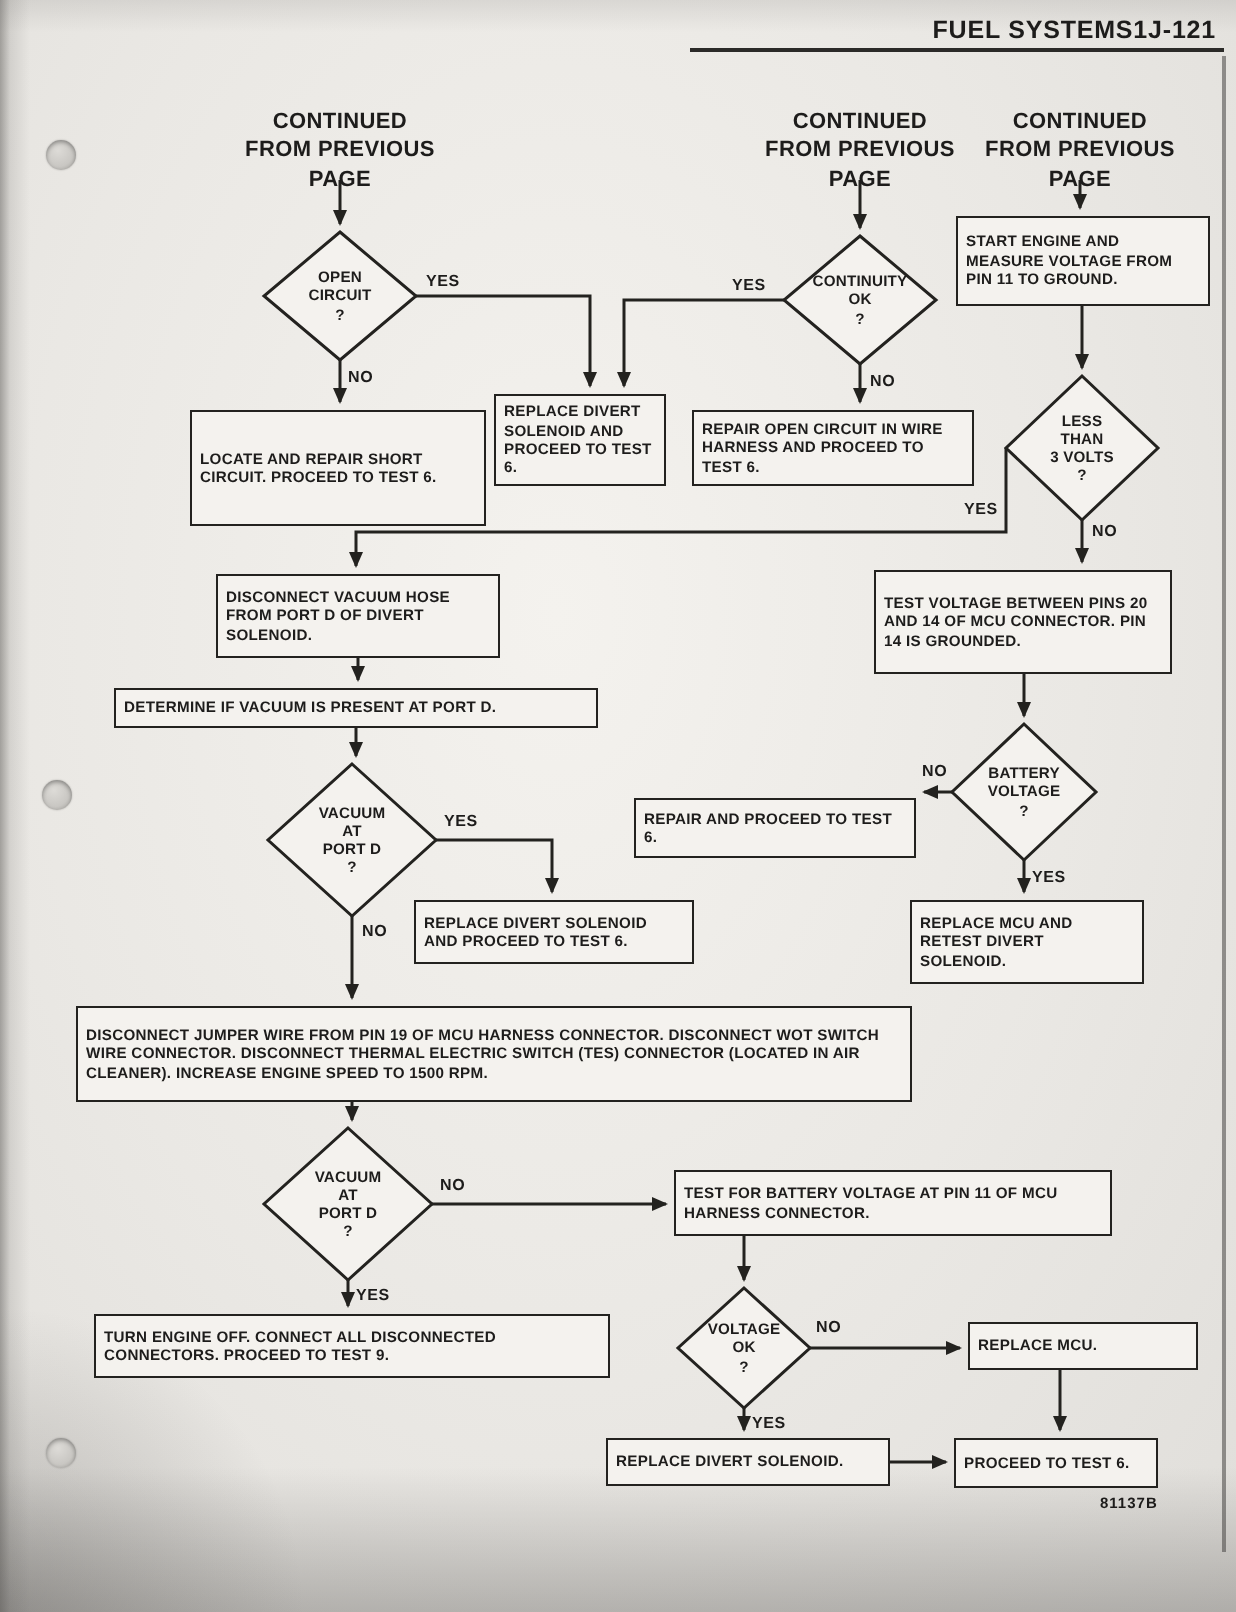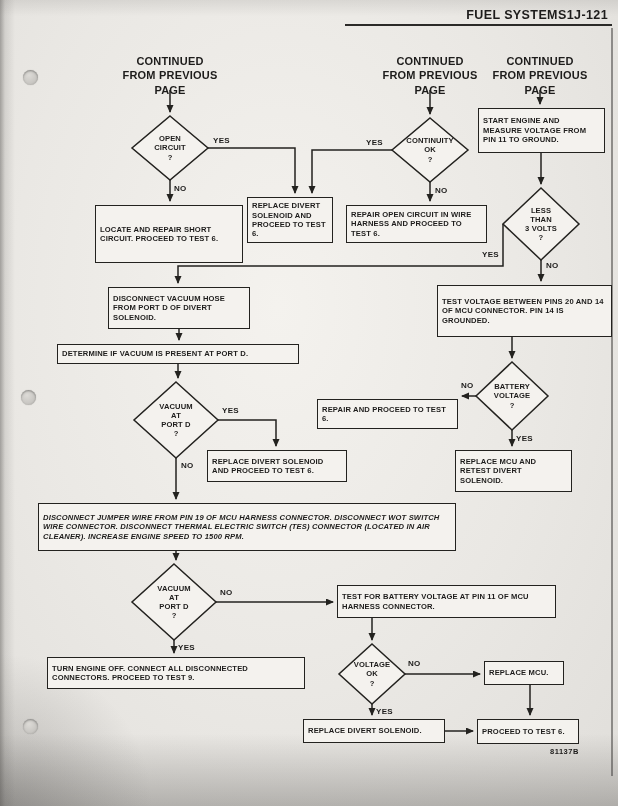--- a/index.html
+++ b/index.html
@@ -109,30 +109,30 @@
 FROM PREVIOUS
 PAGE</div>
   <div class="cont" style="left:490px; top:54px; width:100px;">CONTINUED
 FROM PREVIOUS
 PAGE</div>
 
   <div class="box" style="left:478px; top:108px; width:127px; height:45px;">START ENGINE AND MEASURE VOLTAGE FROM PIN 11 TO GROUND.</div>
   <div class="box" style="left:95px;  top:205px; width:148px; height:58px;">LOCATE AND REPAIR SHORT CIRCUIT. PROCEED TO TEST 6.</div>
   <div class="box" style="left:247px; top:197px; width:86px;  height:46px;">REPLACE DIVERT SOLENOID AND PROCEED TO TEST 6.</div>
   <div class="box" style="left:346px; top:205px; width:141px; height:38px;">REPAIR OPEN CIRCUIT IN WIRE HARNESS AND PROCEED TO TEST 6.</div>
-  <div class="box" style="left:437px; top:285px; width:175px; height:52px;">TEST VOLTAGE BETWEEN PINS 20 AND 14 OF MCU CONNECTOR. PIN 14 IS GROUNDED.</div>
+  <div class="box" style="left:437px; top:285px; width:149px; height:52px;">TEST VOLTAGE BETWEEN PINS 20 AND 14 OF MCU CONNECTOR. PIN 14 IS GROUNDED.</div>
   <div class="box" style="left:108px; top:287px; width:142px; height:42px;">DISCONNECT VACUUM HOSE FROM PORT D OF DIVERT SOLENOID.</div>
   <div class="box" style="left:57px;  top:344px; width:242px; height:20px;">DETERMINE IF VACUUM IS PRESENT AT PORT D.</div>
   <div class="box" style="left:317px; top:399px; width:141px; height:30px;">REPAIR AND PROCEED TO TEST 6.</div>
   <div class="box" style="left:207px; top:450px; width:140px; height:32px;">REPLACE DIVERT SOLENOID AND PROCEED TO TEST 6.</div>
   <div class="box" style="left:455px; top:450px; width:117px; height:42px;">REPLACE MCU AND RETEST DIVERT SOLENOID.</div>
-  <div class="box" style="left:38px;  top:503px; width:418px; height:48px;font-style:italic;">DISCONNECT JUMPER WIRE FROM PIN 19 OF MCU HARNESS CONNECTOR. DISCONNECT WOT SWITCH WIRE CONNECTOR. DISCONNECT THERMAL ELECTRIC SWITCH (TES) CONNECTOR (LOCATED IN AIR CLEANER). INCREASE ENGINE SPEED TO 1500 RPM.</div>
+  <div class="box" style="left:38px;  top:503px; width:418px; height:48px;">DISCONNECT JUMPER WIRE FROM PIN 19 OF MCU HARNESS CONNECTOR. DISCONNECT WOT SWITCH WIRE CONNECTOR. DISCONNECT THERMAL ELECTRIC SWITCH (TES) CONNECTOR (LOCATED IN AIR CLEANER). INCREASE ENGINE SPEED TO 1500 RPM.</div>
   <div class="box" style="left:337px; top:585px; width:219px; height:33px;">TEST FOR BATTERY VOLTAGE AT PIN 11 OF MCU HARNESS CONNECTOR.</div>
   <div class="box" style="left:47px;  top:657px; width:258px; height:32px;">TURN ENGINE OFF. CONNECT ALL DISCONNECTED CONNECTORS. PROCEED TO TEST 9.</div>
-  <div class="box" style="left:484px; top:661px; width:80px;  height:24px;">REPLACE MCU.</div>
+  <div class="box" style="left:484px; top:661px; width:115px;  height:24px;">REPLACE MCU.</div>
   <div class="box" style="left:303px; top:719px; width:142px; height:24px;">REPLACE DIVERT SOLENOID.</div>
   <div class="box" style="left:477px; top:719px; width:102px; height:25px;">PROCEED TO TEST 6.</div>
 
   <div class="dtext" style="left:130px; top:130px; width:80px; height:36px;">OPEN
 CIRCUIT
 ?</div>
   <div class="dtext" style="left:390px; top:132px; width:80px; height:36px;">CONTINUITY
 OK
 ?</div>
   <div class="dtext" style="left:501px; top:206px; width:80px; height:36px;">LESS

